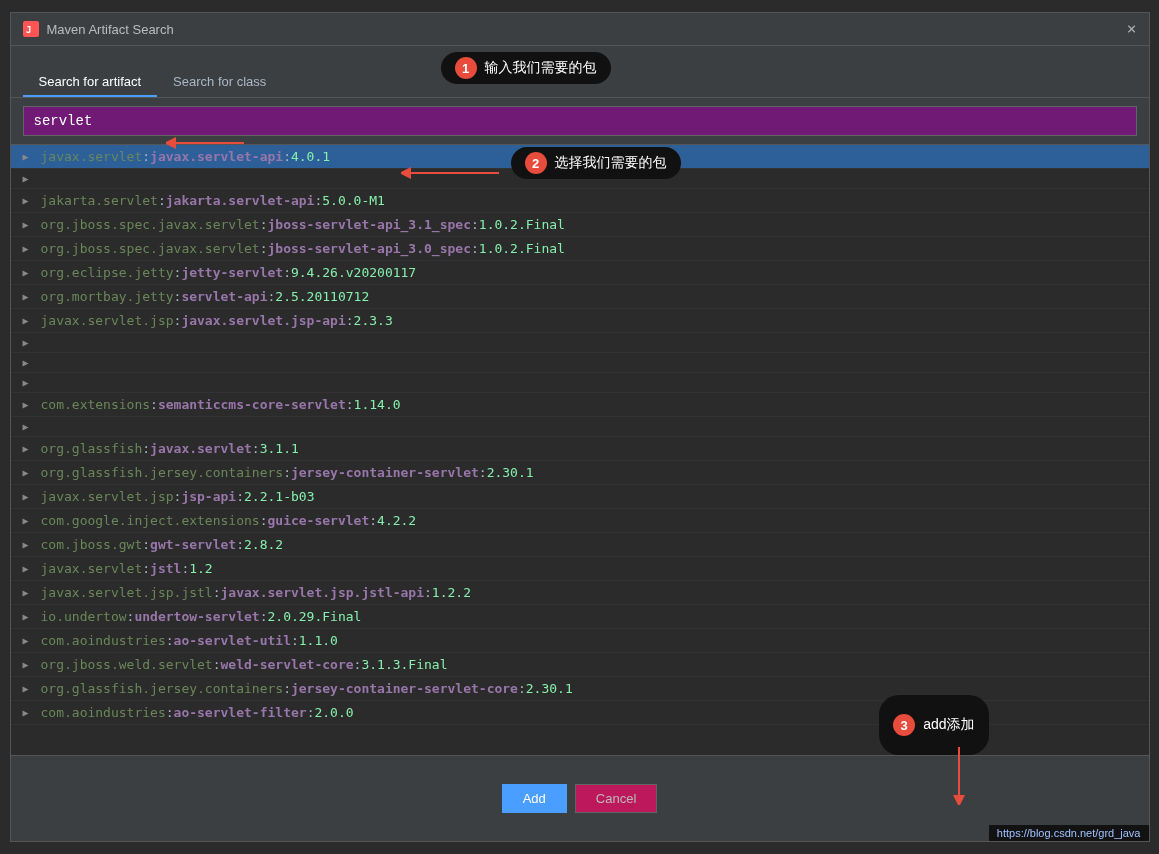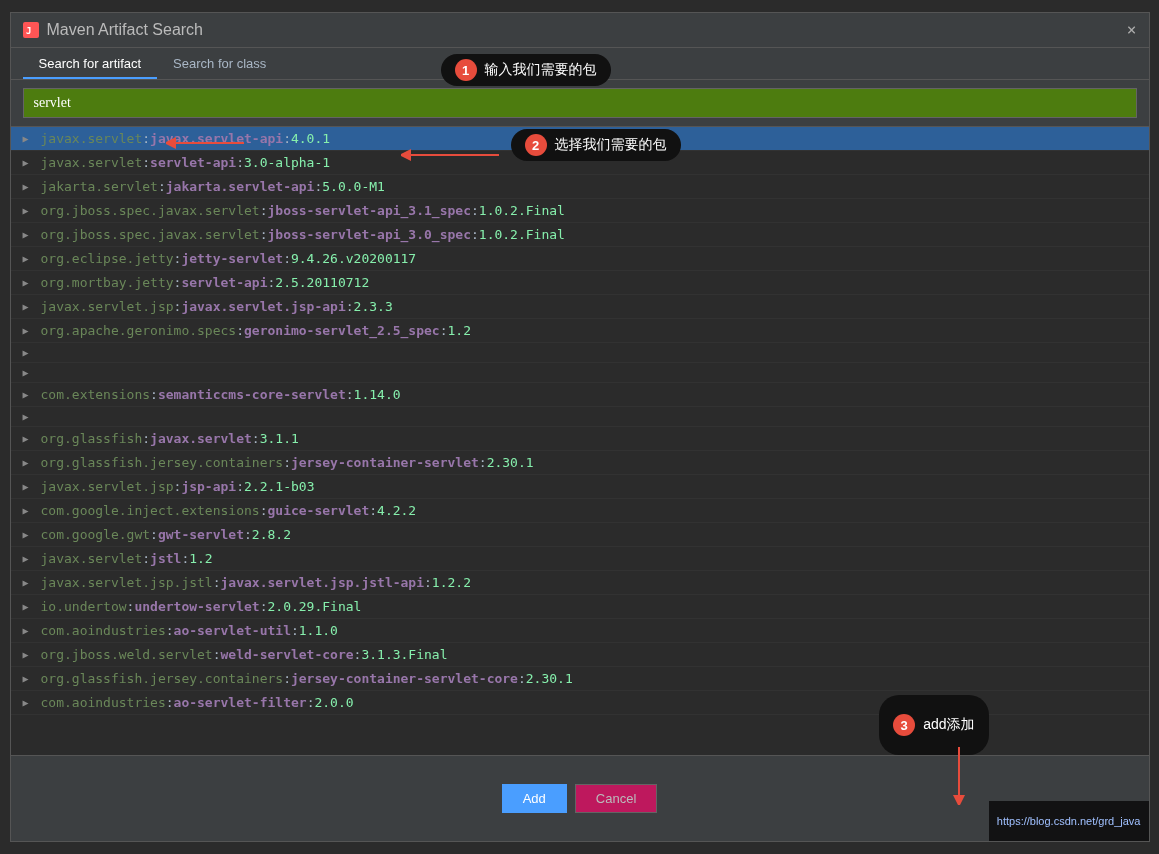--- a/index.html
+++ b/index.html
@@ -37,21 +37,21 @@
     }
     .title-icon {
       width: 16px;
       height: 16px;
       display: inline-flex;
       align-items: center;
       justify-content: center;
     }
     .title-text {
       color: #bbbbbb;
-      font-size: 16px;
+      font-size: 13px;
       font-family: Arial, sans-serif;
     }
     .close-btn {
       color: #aaa;
       cursor: pointer;
       font-size: 16px;
       line-height: 1;
     }
     .tabs {
       display: flex;
@@ -59,46 +59,47 @@
       background: #3c3f41;
       border-bottom: 1px solid #555;
     }
     .tab {
       padding: 8px 16px;
       cursor: pointer;
       color: #a9b7c6;
       font-size: 13px;
       font-family: Arial, sans-serif;
       position: relative;
+      margin-top: 20px;
     }
     .tab.active {
       color: #ffffff;
     }
     .tab.active::after {
       content: '';
       position: absolute;
       bottom: 0;
       left: 0;
       right: 0;
       height: 2px;
       background: #4a9eff;
     }
     .search-area {
       padding: 8px 12px;
       background: #3c3f41;
       border-bottom: 1px solid #555;
     }
     .search-input {
       width: 100%;
-      background: #4d7c0f;
+      background: #701a75;
       border: 1px solid #646464;
       color: #ffffff;
       padding: 6px 10px;
       font-size: 14px;
-      font-family: Liberation Serif, serif;
+      font-family: Liberation Mono, monospace;
       outline: none;
     }
     .results-list {
       flex: 1;
       overflow-y: auto;
       background: #2b2b2b;
     }
     .result-item {
       display: flex;
       align-items: center;
@@ -170,21 +171,21 @@
       background: #555;
     }
 
     .url-bar {
       position: absolute;
       bottom: 0;
       right: 0;
       background: rgba(0,0,0,0.7);
       color: #a0c0ff;
       font-size: 11px;
-      padding: 14px 8px;
+      padding: 2px 8px;
       font-family: Arial, sans-serif;
     }
   </style>
 </head>
 <body>
 
 <div class="dialog">
 
   <div class="title-bar">
     <div class="title-bar-left">
@@ -252,21 +253,20 @@
     </div>
   </div>
 
   <div class="results-list" id="results-list">
   <div class="result-item selected">
         <span class="expand-arrow">▶</span>
         <span class="result-text"><span class="group-id">javax.servlet</span><span class="separator">:</span><span class="artifact-id">javax.servlet-api</span><span class="separator">:</span><span class="version">4.0.1</span></span>
       </div>
       <div class="result-item">
         <span class="expand-arrow">▶</span>
-        <span class="result-text"><span class="group-id">javax.servlet</span><span class="separator">:</span><span class="artifact-id">servlet-api</span><span class="separator">:</span><span class="version">3.0-alpha-1</span></span>
       </div>
       <div class="result-item">
         <span class="expand-arrow">▶</span>
         <span class="result-text"><span class="group-id">jakarta.servlet</span><span class="separator">:</span><span class="artifact-id">jakarta.servlet-api</span><span class="separator">:</span><span class="version">5.0.0-M1</span></span>
       </div>
       <div class="result-item">
         <span class="expand-arrow">▶</span>
         <span class="result-text"><span class="group-id">org.jboss.spec.javax.servlet</span><span class="separator">:</span><span class="artifact-id">jboss-servlet-api_3.1_spec</span><span class="separator">:</span><span class="version">1.0.2.Final</span></span>
       </div>
       <div class="result-item">
@@ -280,21 +280,20 @@
       <div class="result-item">
         <span class="expand-arrow">▶</span>
         <span class="result-text"><span class="group-id">org.mortbay.jetty</span><span class="separator">:</span><span class="artifact-id">servlet-api</span><span class="separator">:</span><span class="version">2.5.20110712</span></span>
       </div>
       <div class="result-item">
         <span class="expand-arrow">▶</span>
         <span class="result-text"><span class="group-id">javax.servlet.jsp</span><span class="separator">:</span><span class="artifact-id">javax.servlet.jsp-api</span><span class="separator">:</span><span class="version">2.3.3</span></span>
       </div>
       <div class="result-item">
         <span class="expand-arrow">▶</span>
-        <span class="result-text"><span class="group-id">org.apache.geronimo.specs</span><span class="separator">:</span><span class="artifact-id">geronimo-servlet_2.5_spec</span><span class="separator">:</span><span class="version">1.2</span></span>
       </div>
       <div class="result-item">
         <span class="expand-arrow">▶</span>
       </div>
       <div class="result-item">
         <span class="expand-arrow">▶</span>
       </div>
       <div class="result-item">
         <span class="expand-arrow">▶</span>
         <span class="result-text"><span class="group-id">com.extensions</span><span class="separator">:</span><span class="artifact-id">semanticcms-core-servlet</span><span class="separator">:</span><span class="version">1.14.0</span></span>
@@ -313,21 +312,21 @@
       <div class="result-item">
         <span class="expand-arrow">▶</span>
         <span class="result-text"><span class="group-id">javax.servlet.jsp</span><span class="separator">:</span><span class="artifact-id">jsp-api</span><span class="separator">:</span><span class="version">2.2.1-b03</span></span>
       </div>
       <div class="result-item">
         <span class="expand-arrow">▶</span>
         <span class="result-text"><span class="group-id">com.google.inject.extensions</span><span class="separator">:</span><span class="artifact-id">guice-servlet</span><span class="separator">:</span><span class="version">4.2.2</span></span>
       </div>
       <div class="result-item">
         <span class="expand-arrow">▶</span>
-        <span class="result-text"><span class="group-id">com.google.gwt</span><span class="separator">:</span><span class="artifact-id">gwt-servlet</span><span class="separator">:</span><span class="version">2.8.2</span></span>
+        <span class="result-text"><span class="group-id">com.jboss.gwt</span><span class="separator">:</span><span class="artifact-id">gwt-servlet</span><span class="separator">:</span><span class="version">2.8.2</span></span>
       </div>
       <div class="result-item">
         <span class="expand-arrow">▶</span>
         <span class="result-text"><span class="group-id">javax.servlet</span><span class="separator">:</span><span class="artifact-id">jstl</span><span class="separator">:</span><span class="version">1.2</span></span>
       </div>
       <div class="result-item">
         <span class="expand-arrow">▶</span>
         <span class="result-text"><span class="group-id">javax.servlet.jsp.jstl</span><span class="separator">:</span><span class="artifact-id">javax.servlet.jsp.jstl-api</span><span class="separator">:</span><span class="version">1.2.2</span></span>
       </div>
       <div class="result-item">

